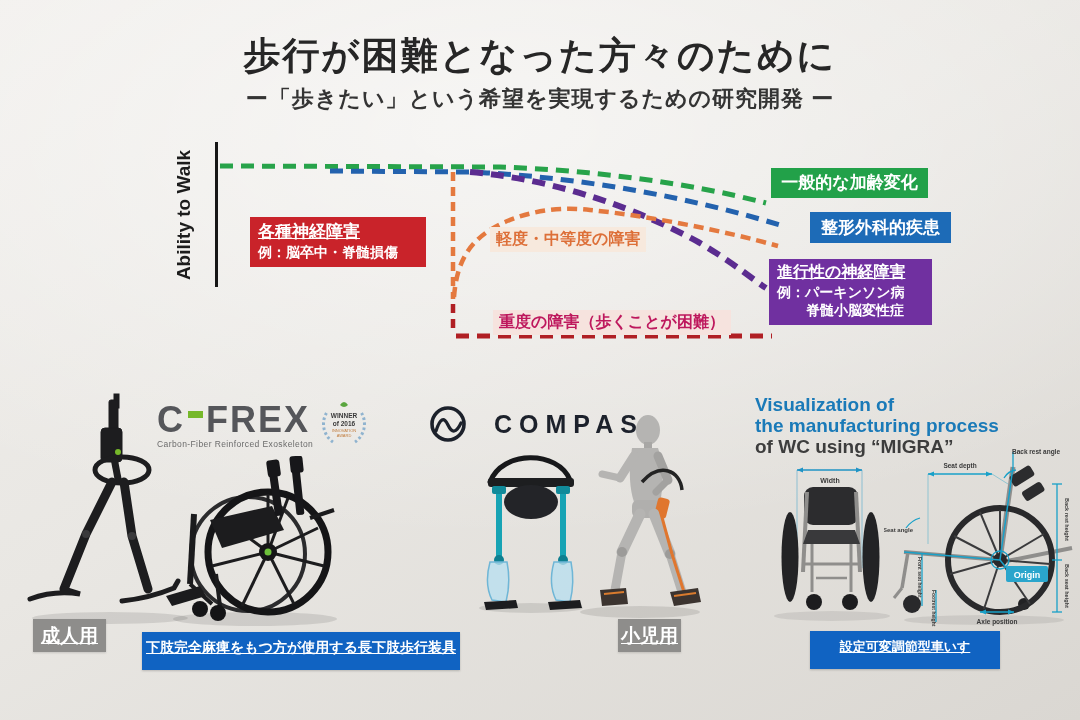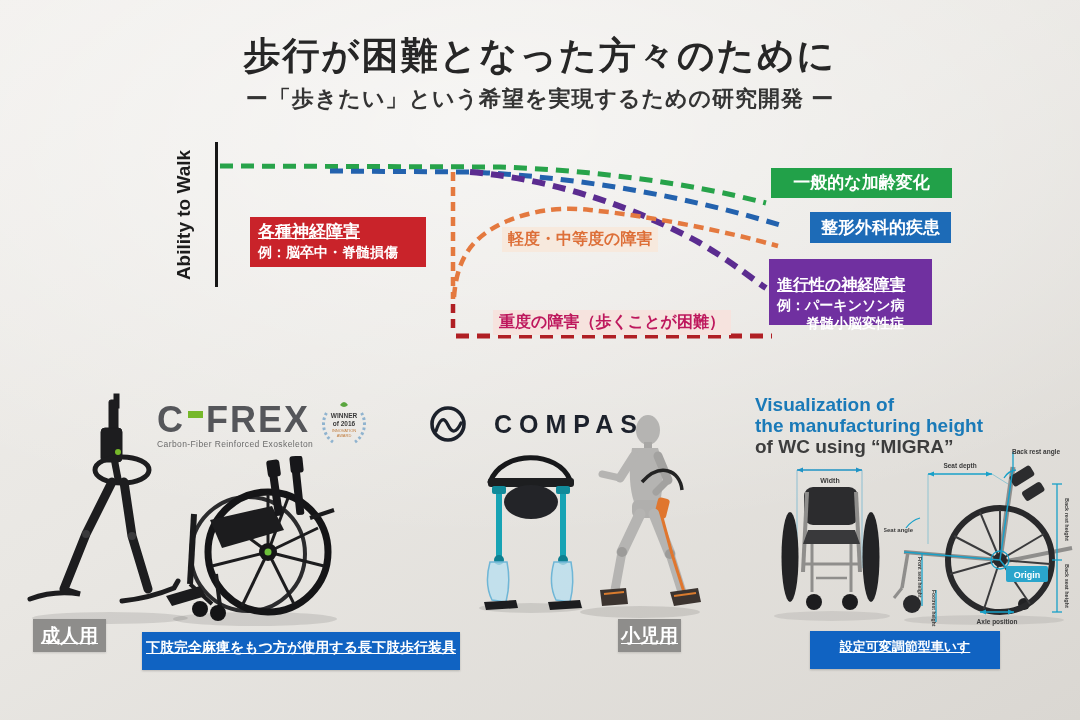--- a/index.html
+++ b/index.html
@@ -15,23 +15,23 @@
   .title{width:100%;text-align:center;color:#262626;font-size:37px;font-weight:bold;letter-spacing:2px;}
   .subtitle{width:100%;text-align:center;color:#343434;font-size:22px;font-weight:bold;letter-spacing:1px;}
   
   .yaxis-label{color:#1c1c1c;font-size:19px;font-weight:bold;transform:rotate(-90deg);width:170px;text-align:center;}
   .axis-line{width:3px;background:#161616;}
   .cbox{color:#fff;box-sizing:border-box;}
   .cbox .t{text-decoration:underline;font-weight:bold;}
   .box-neuro{background:#c9232a;padding:3px 8px;width:176px;height:50px;}
   .box-neuro .t{font-size:17px;}
   .box-neuro .s{font-size:14px;font-weight:bold;margin-top:1px;}
-  .box-aging{background:#22a149;width:181px;height:30px;line-height:30px;text-align:center;font-size:17px;font-weight:bold;}
+  .box-aging{background:#22a149;width:157px;height:30px;line-height:30px;text-align:center;font-size:17px;font-weight:bold;}
   .box-ortho{background:#1d6bb7;width:141px;height:31px;line-height:31px;text-align:center;font-size:17px;font-weight:bold;margin-left:21px;}
-  .box-prog{background:#7030a0;padding:16px 8px;width:163px;height:66px;}
+  .box-prog{background:#7030a0;padding:3px 8px;width:163px;height:66px;}
   .box-prog .t{font-size:16px;}
   .box-prog .s{font-size:14px;font-weight:bold;margin-top:1px;}
   .box-prog .s2{font-size:14px;font-weight:bold;padding-left:29px;}
   .note-mild{color:#dd6f38;background:#f7e9dd;font-size:16px;font-weight:bold;padding:2px 6px;}
   .note-improve{color:#9b9b9b;font-size:18px;font-weight:bold;text-decoration:underline;}
   .note-severe{color:#be185d;background:#f6e3de;font-size:16px;font-weight:bold;padding:2px 6px;}
   
   .graybox{background:#8e8d8b;color:#fff;font-size:19px;font-weight:bold;text-decoration:underline;
     text-align:center;line-height:33px;height:33px;box-shadow:0 1px 2px rgba(0,0,0,.15);}
   .bluecap{background:#1063c2;color:#fff;font-weight:bold;text-decoration:underline;text-align:center;
@@ -75,21 +75,21 @@
     <div class="s">例：脳卒中・脊髄損傷</div>
   </div>
   <div class="abs cbox box-aging" style="left:771px;top:168px;">一般的な加齢変化</div>
   <div class="abs cbox box-ortho" style="left:789px;top:212px;">整形外科的疾患</div>
   <div class="abs cbox box-prog" style="left:769px;top:259px;">
     <div class="t">進行性の神経障害</div>
     <div class="s">例：パーキンソン病</div>
     <div class="s2">脊髄小脳変性症</div>
   </div>
 
-  <div class="abs note-mild" style="left:502px;top:227px;">軽度・中等度の障害</div>
+  <div class="abs note-mild" style="left:490px;top:227px;">軽度・中等度の障害</div>
   <div class="abs note-severe" style="left:493px;top:310px;">重度の障害（歩くことが困難）</div>
 
   <svg class="abs" style="left:22px;top:392px;" width="175" height="238" viewBox="0 0 175 238">
     <ellipse cx="88" cy="226" rx="78" ry="6" fill="rgba(0,0,0,0.10)"></ellipse>
     <g stroke="#1d1d1f" fill="#1d1d1f">
       <rect x="92" y="2" width="5" height="14"></rect>
       <rect x="87" y="8" width="9" height="34" rx="2"></rect>
       <rect x="79" y="36" width="21" height="34" rx="4"></rect>
       <ellipse cx="100" cy="78" rx="27" ry="13" fill="none" stroke-width="5"></ellipse>
       <path d="M92,66 L97,92" stroke-width="7" fill="none"></path>
@@ -203,21 +203,21 @@
       <polygon points="32,178 58,176 60,192 34,194" fill="#3c3430"></polygon>
       <line x1="36" y1="182" x2="56" y2="180" stroke="#d97b2e" stroke-width="2"></line>
       <polygon points="102,180 130,176 133,190 106,194" fill="#3c3430"></polygon>
       <line x1="106" y1="184" x2="128" y2="181" stroke="#d97b2e" stroke-width="2"></line>
     </g>
   </svg>
   <div class="abs graybox" style="left:618px;top:619px;width:63px;">小児用</div>
 
   <div class="abs viz" style="left:755px;top:394px;">
     <div class="b">Visualization of</div>
-    <div class="b">the manufacturing height</div>
+    <div class="b">the manufacturing process</div>
     <div class="d">of WC using “MIGRA”</div>
   </div>
 
   <svg class="abs" style="left:764px;top:450px;" width="152" height="178" viewBox="0 0 152 178">
     <ellipse cx="68" cy="166" rx="58" ry="5" fill="rgba(0,0,0,0.08)"></ellipse>
     <g stroke="#1f93c5" stroke-width="1.3" fill="none">
       <line x1="33" y1="20" x2="98" y2="20"></line>
       <line x1="33" y1="20" x2="33" y2="118" opacity="0.55" stroke-width="0.8"></line>
       <line x1="98" y1="20" x2="98" y2="118" opacity="0.55" stroke-width="0.8"></line>
       <polygon points="33,20 39,17.5 39,22.5" fill="#1f93c5" stroke="none"></polygon>

